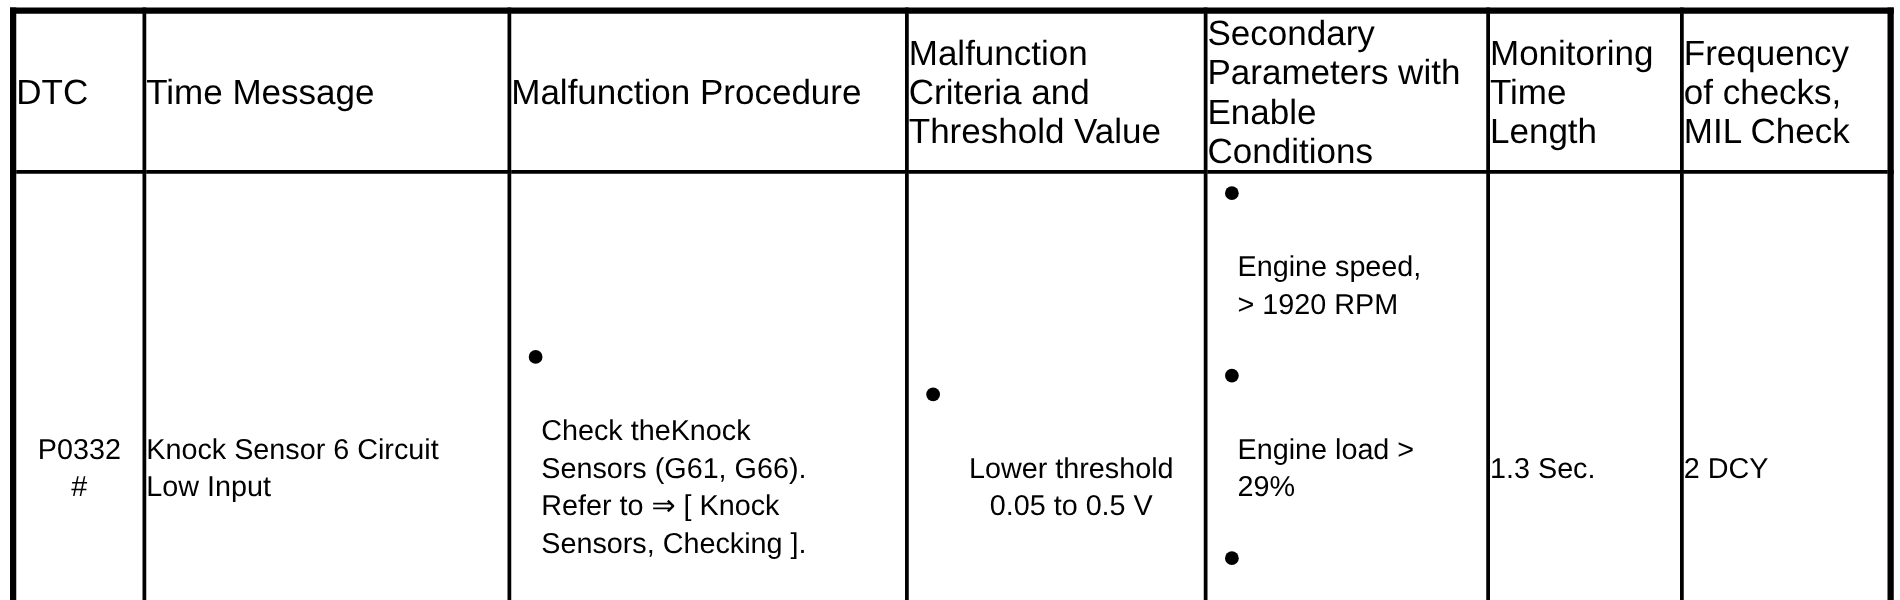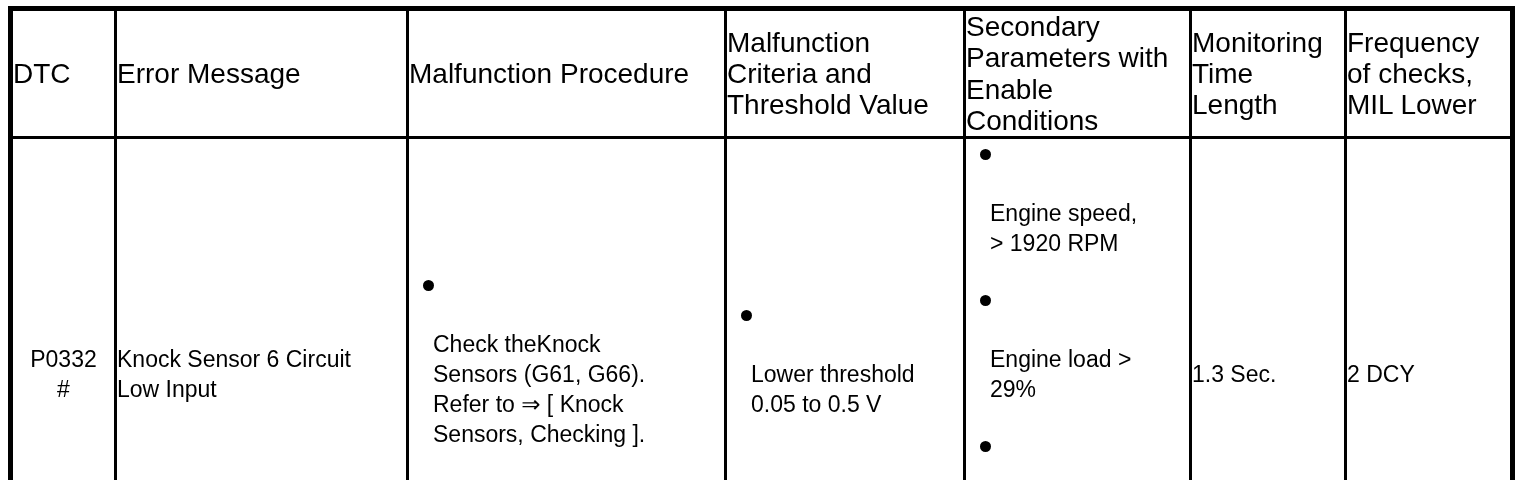--- a/index.html
+++ b/index.html
@@ -100,21 +100,21 @@
     top: 10px;
     width: 11px;
     height: 11px;
     background: #000000;
     border-radius: 50%;
   }
 
   
   ul.blist.tight li { margin-bottom: 0; }
 
-  .pad-left-12 { padding-left: 12px; }
+  .pad-left-12 { padding-left: 12px; text-align: center; }
 
   
 </style>
 </head>
 <body>
 
 <div id="sheet">
 
   <table class="dtc-table">
     <colgroup>
@@ -126,21 +126,21 @@
       <col style="width:155px">
       <col style="width:167px">
     </colgroup>
 
     <thead>
       <tr>
         <th>
           <span class="hdr">DTC</span>
         </th>
         <th>
-          <span class="hdr">Error Message</span>
+          <span class="hdr">Time Message</span>
         </th>
         <th>
           <span class="hdr">Malfunction Procedure</span>
         </th>
         <th>
           <span class="hdr">Malfunction
 Criteria and
 Threshold Value</span>
         </th>
         <th>
@@ -150,21 +150,21 @@
 Conditions</span>
         </th>
         <th>
           <span class="hdr">Monitoring
 Time
 Length</span>
         </th>
         <th>
           <span class="hdr">Frequency
 of checks,
-MIL Lower</span>
+MIL Check</span>
         </th>
       </tr>
     </thead>
 
     <tbody>
       <tr>
 
         <td class="c-dtc">
           <span>P0332
 #</span>

